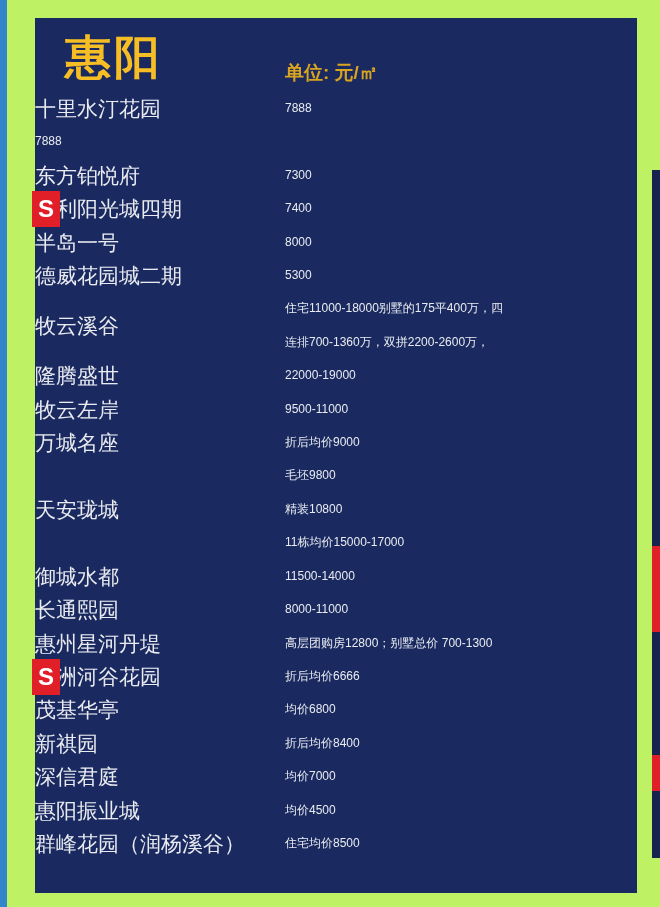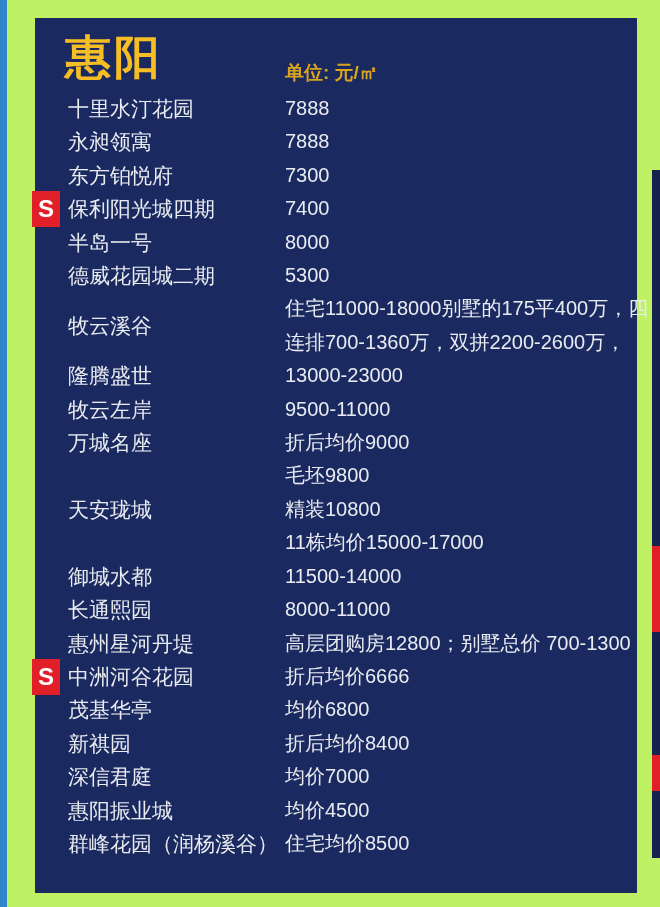--- a/index.html
+++ b/index.html
@@ -27,27 +27,27 @@
     position:absolute; left:250px; top:42px;
     font-size:19px; font-weight:700; color:#d9a41f;
   }
   .rows {
     position:absolute; left:0; top:74px; width:602px;
   }
   .row {
     position:relative; display:flex; align-items:center;
   }
   .name {
-    width:250px; padding-left:33px; flex:0 0 250px;
+    width:250px; flex:0 0 250px;
     font-size:21px; color:#e9ebf0; line-height:33.4px;
     white-space:nowrap;
   }
   .values { flex:1 1 auto; }
   .value-line {
-    font-size:20px; color:#e9ebf0; line-height:33.4px;
+    font-size:12px; color:#e9ebf0; line-height:33.4px;
     white-space:nowrap;
   }
   .badge {
     position:absolute; left:-3px; top:50%; transform:translateY(-50%);
     width:28px; height:36px; background:#e01f28;
     color:#ffffff; font-size:24px; font-weight:800;
     display:flex; align-items:center; justify-content:center;
   }
   .right-strip {
     position:absolute; left:652px; top:170px; width:8px; height:688px;
@@ -68,21 +68,20 @@
     <div class="unit">单位:  元/㎡</div>
     <div class="rows" id="rows">
   <div class="row">
     <div class="name">十里水汀花园</div>
     <div class="values">
             <div class="value-line">7888</div>
           </div>
   </div>
 
   <div class="row">
-    <div class="name">永昶领寓</div>
     <div class="values">
             <div class="value-line">7888</div>
           </div>
   </div>
 
   <div class="row">
     <div class="name">东方铂悦府</div>
     <div class="values">
             <div class="value-line">7300</div>
           </div>
@@ -114,21 +113,21 @@
     <div class="name">牧云溪谷</div>
     <div class="values">
             <div class="value-line">住宅11000-18000别墅的175平400万，四</div>
             <div class="value-line">连排700-1360万，双拼2200-2600万，</div>
           </div>
   </div>
 
   <div class="row">
     <div class="name">隆腾盛世</div>
     <div class="values">
-            <div class="value-line">13000-23000</div>
+            <div class="value-line">22000-19000</div>
           </div>
   </div>
 
   <div class="row">
     <div class="name">牧云左岸</div>
     <div class="values">
             <div class="value-line">9500-11000</div>
           </div>
   </div>
 

